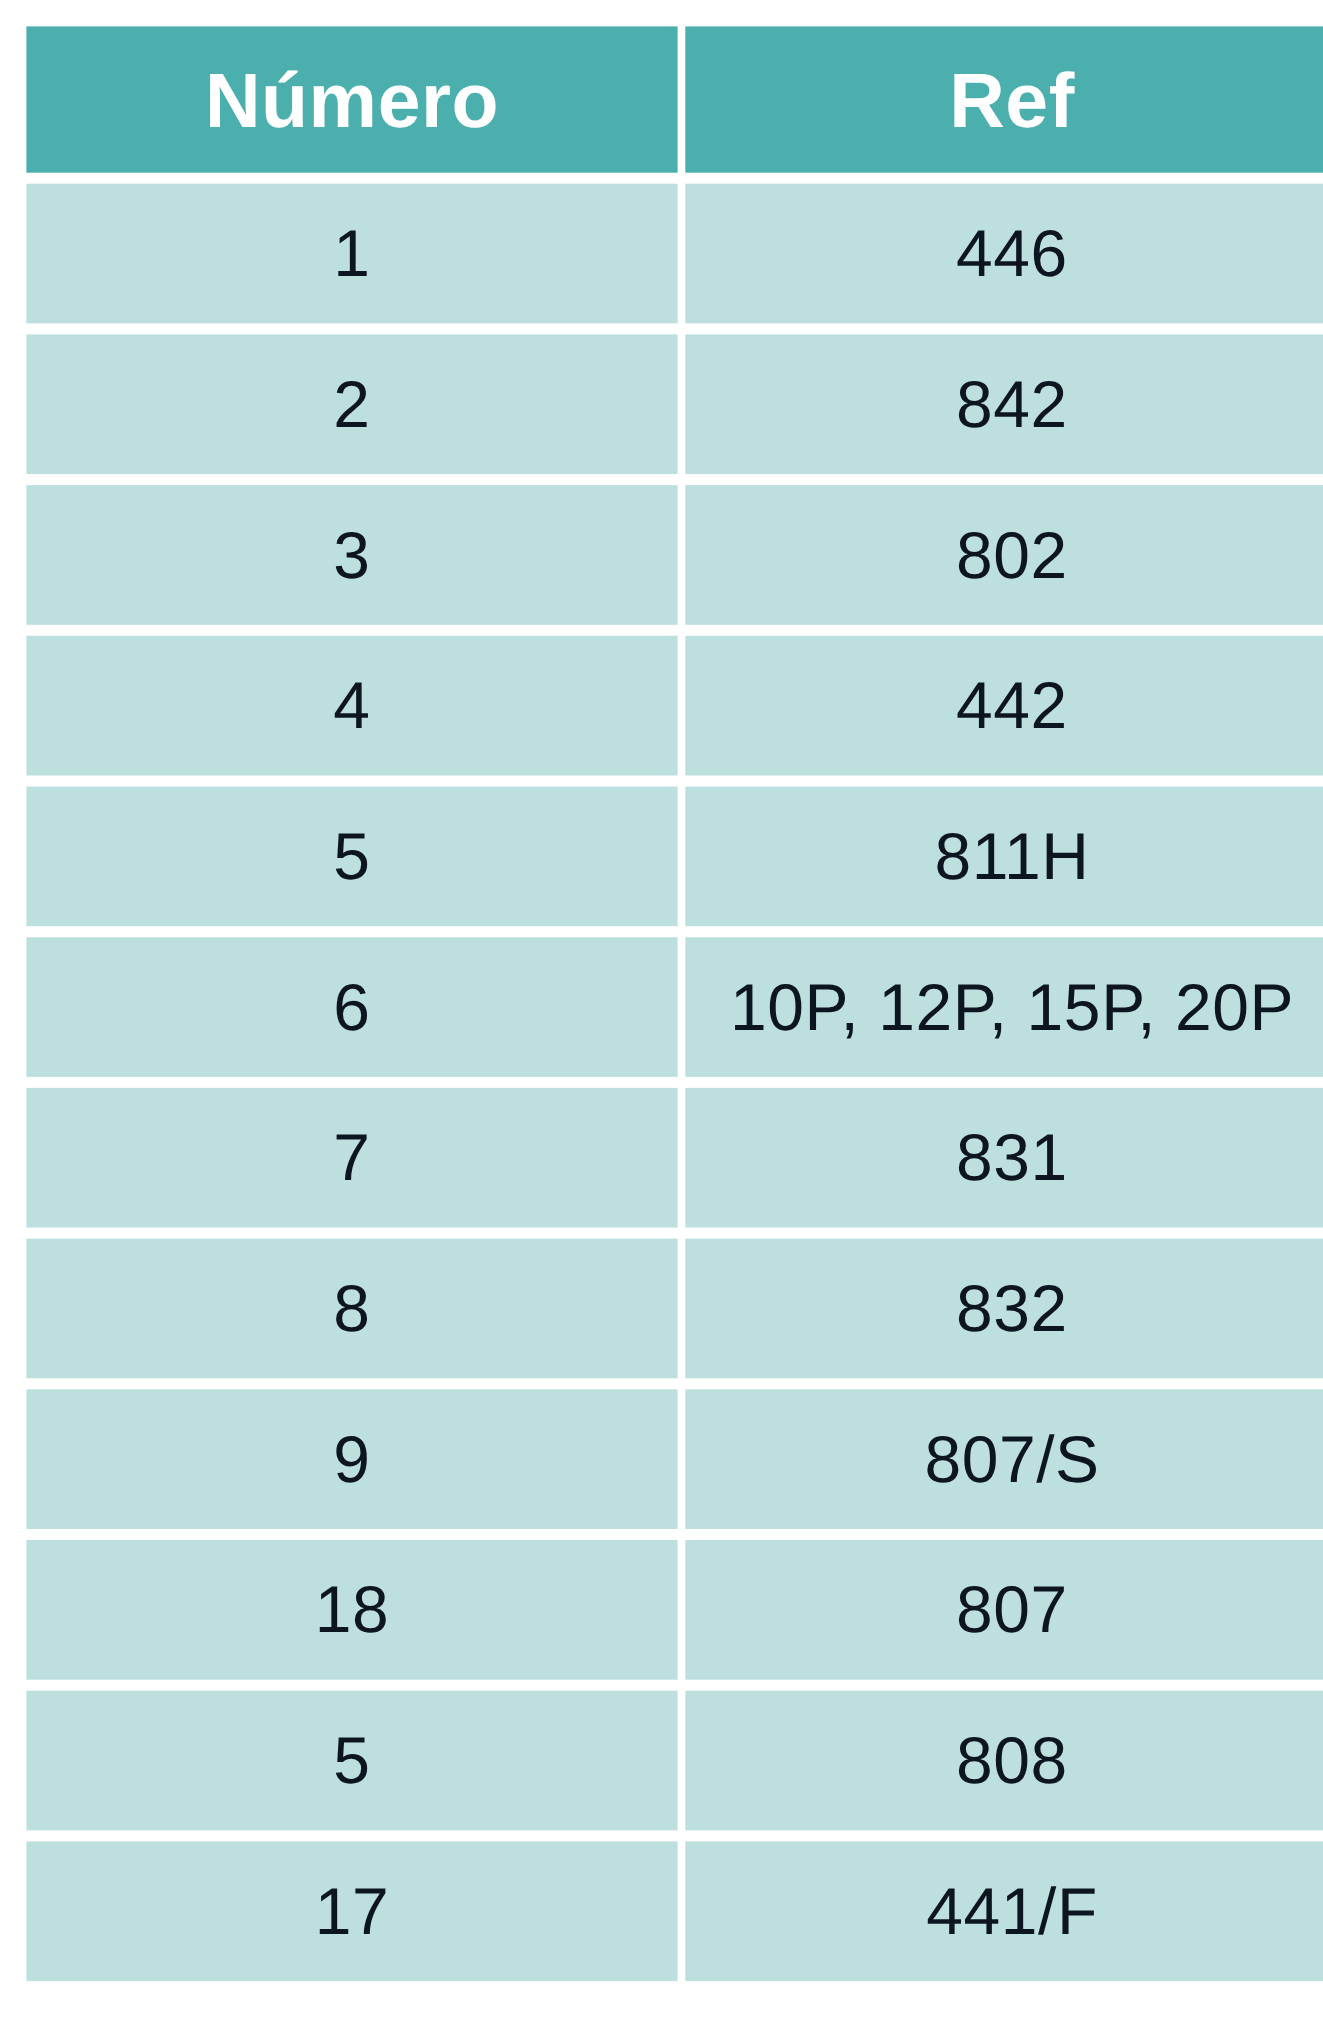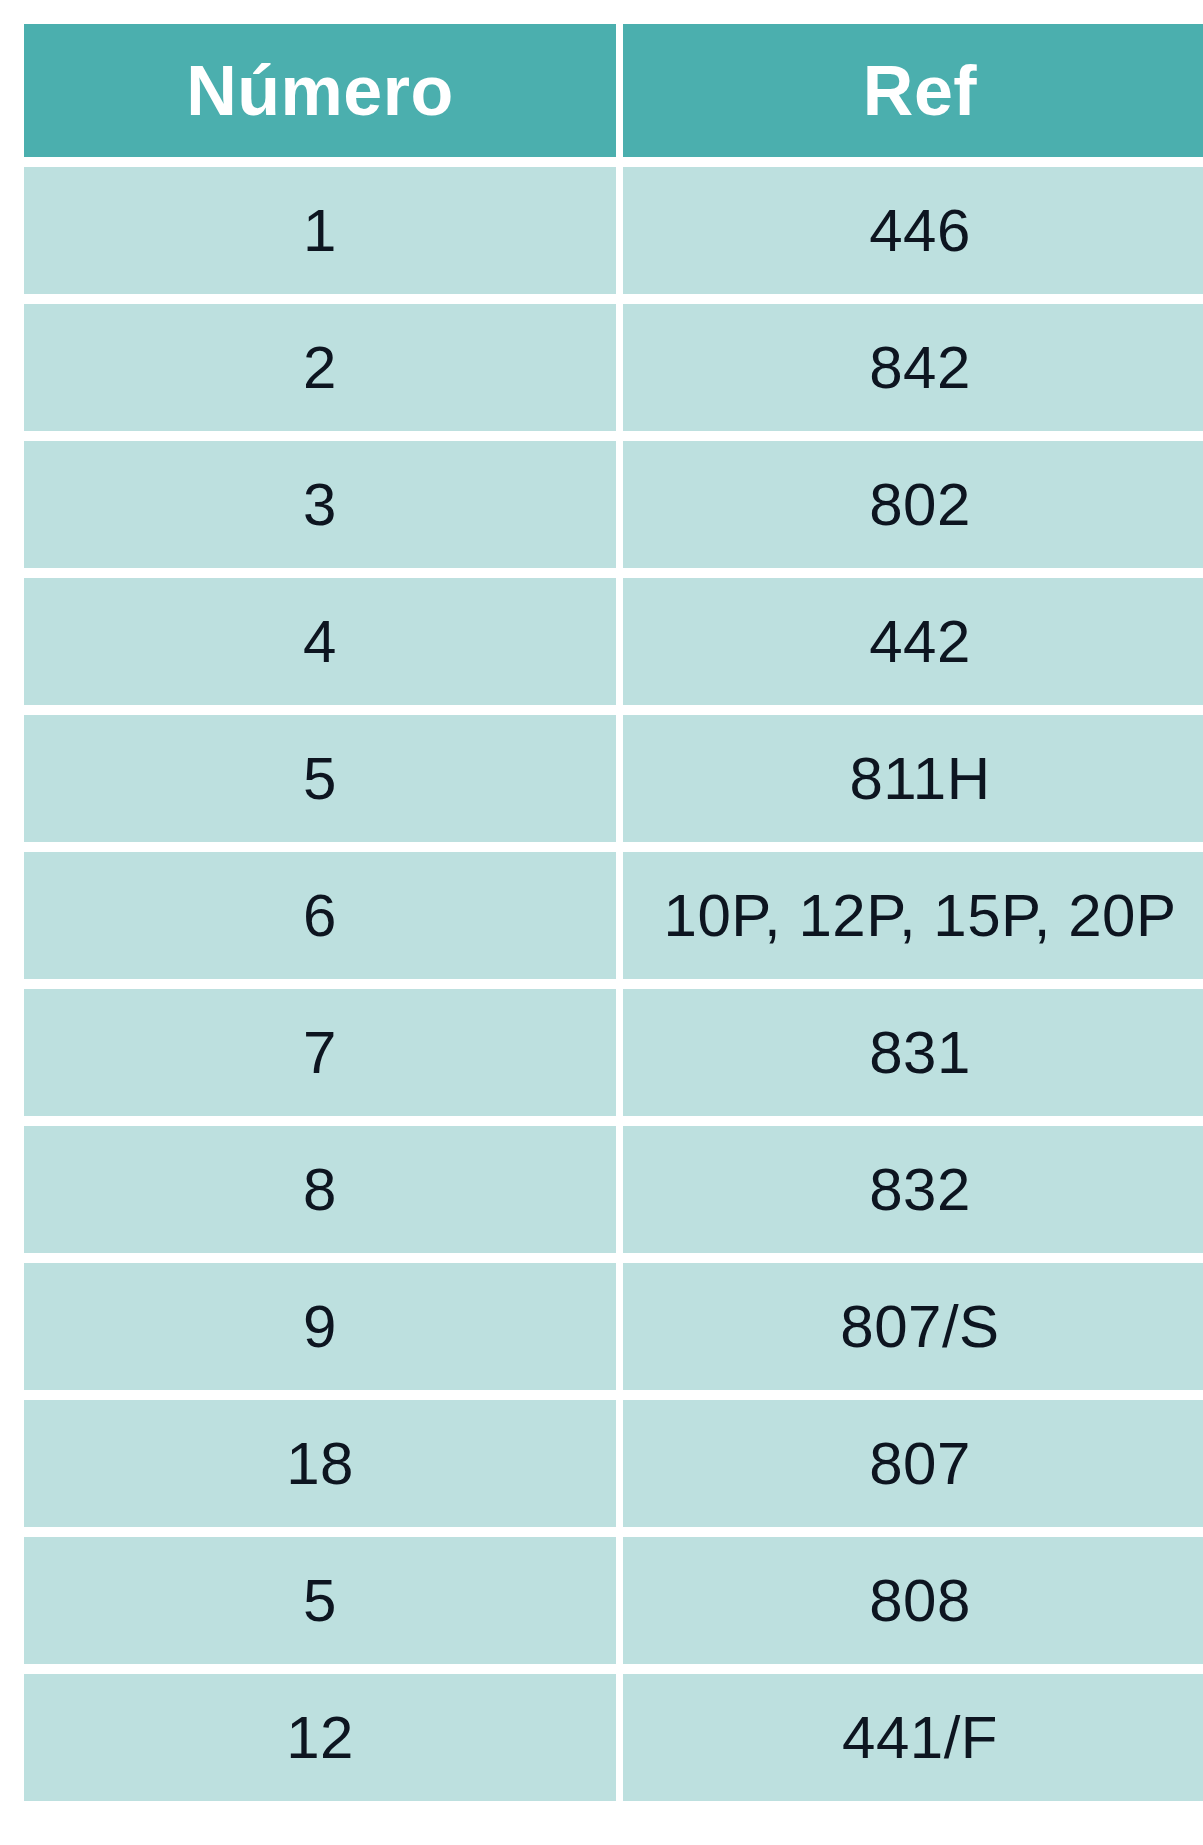--- a/index.html
+++ b/index.html
@@ -195,21 +195,21 @@
           <tr>
             <td>
               <span class="cell-text">5</span>
             </td>
             <td>
               <span class="cell-text">808</span>
             </td>
           </tr>
           <tr>
             <td>
-              <span class="cell-text">12</span>
+              <span class="cell-text">17</span>
             </td>
             <td>
               <span class="cell-text">441/F</span>
             </td>
           </tr>
         </tbody>
     </table>
   </div>
 </div>
 

